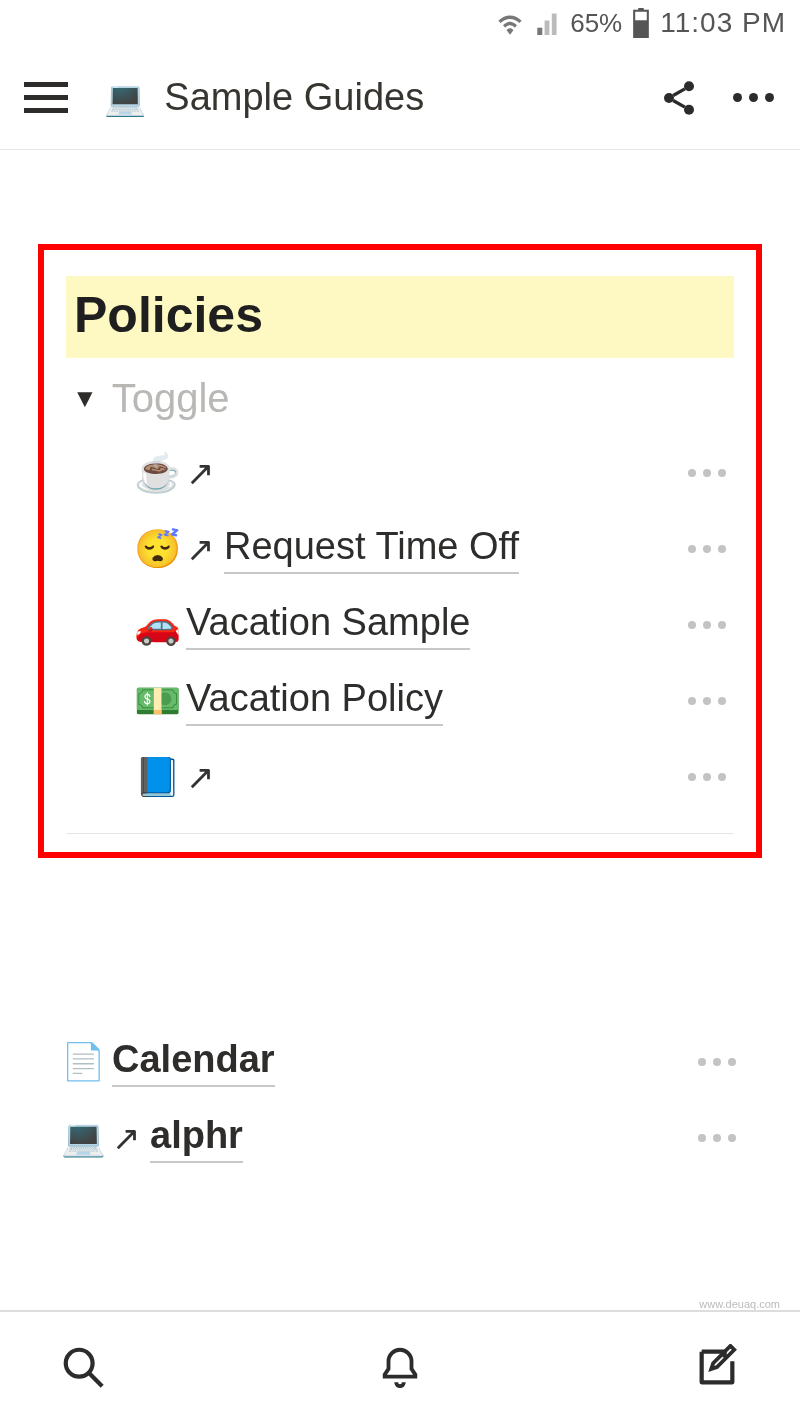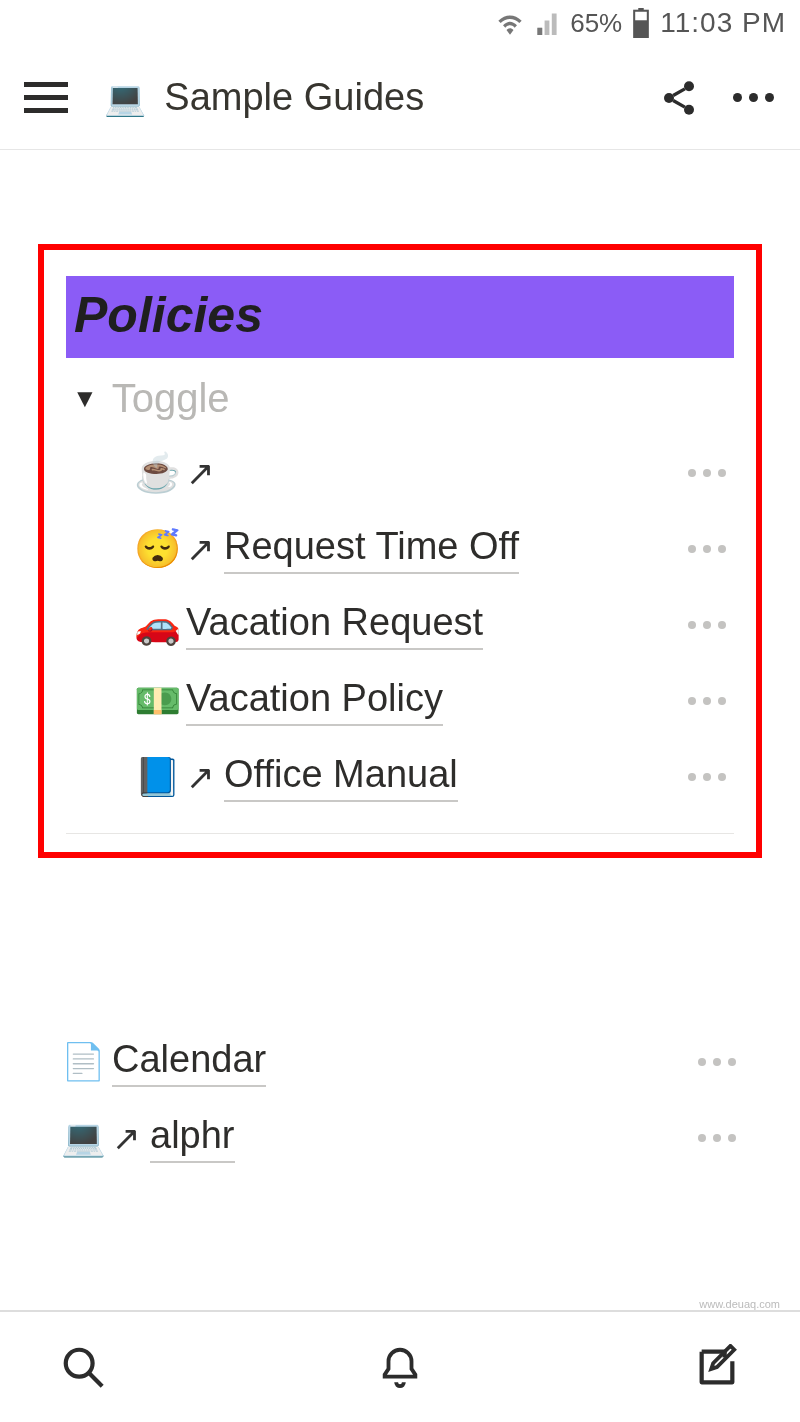--- a/index.html
+++ b/index.html
@@ -45,26 +45,25 @@
 
   
   .page-body { padding: 0 38px; }
 
   .highlight-box {
     border: 6px solid #ff0000;
     margin-top: 94px;
     padding: 26px 22px 18px 22px;
   }
   .heading-block {
-    background: #8b5cf6;
+    background: #fef9c3;
     font-size: 50px;
     font-weight: 700;
     padding: 10px 12px 14px 8px;
     color: #1f1f1f;
-    font-style: italic;
   }
   .toggle-row {
     display:flex; align-items:center; gap:14px;
     font-size: 40px;
     color:#b9b8b5;
     margin: 18px 0 14px 6px;
   }
   .toggle-row .caret { color:#2d2c2b; font-size: 26px; }
 
   .link-list { margin-left: 64px; }
@@ -90,20 +89,21 @@
     display:flex; align-items:center;
     height: 76px;
   }
   .sec-row .emoji { width:56px; font-size:36px; text-align:center; }
   .sec-row .arrow { width:38px; font-size:34px; color:#333; }
   .sec-row .label {
     font-size: 38px;
     color:#2e2d2b;
     border-bottom: 2px solid #c9c8c6;
     padding-bottom: 4px;
+    font-weight: bold;
   }
   .sec-row .row-more { margin-left:auto; display:flex; gap:7px; padding:8px; }
   .sec-row .row-more i { width:8px; height:8px; background:#c4c3c1; border-radius:50%; display:block; }
 
   
   .bottom-bar {
     position:absolute; left:0; right:0; bottom:0;
     height:112px;
     border-top:2px solid #ddd;
     display:flex;
@@ -197,40 +197,39 @@
           <span class="arrow">↗</span>
           <span class="label">Request Time Off</span>
           <span class="row-more">
             <i></i>
             <i></i>
             <i></i>
           </span>
         </div>
         <div class="link-row">
           <span class="emoji">🚗</span>
-          <span class="label">Vacation Request</span>
+          <span class="label">Vacation Sample</span>
           <span class="row-more">
             <i></i>
             <i></i>
             <i></i>
           </span>
         </div>
         <div class="link-row">
           <span class="emoji">💵</span>
           <span class="label">Vacation Policy</span>
           <span class="row-more">
             <i></i>
             <i></i>
             <i></i>
           </span>
         </div>
         <div class="link-row">
           <span class="emoji">📘</span>
           <span class="arrow">↗</span>
-          <span class="label">Office Manual</span>
           <span class="row-more">
             <i></i>
             <i></i>
             <i></i>
           </span>
         </div>
       </div>
     <div class="divider"></div>
   </div>
 

